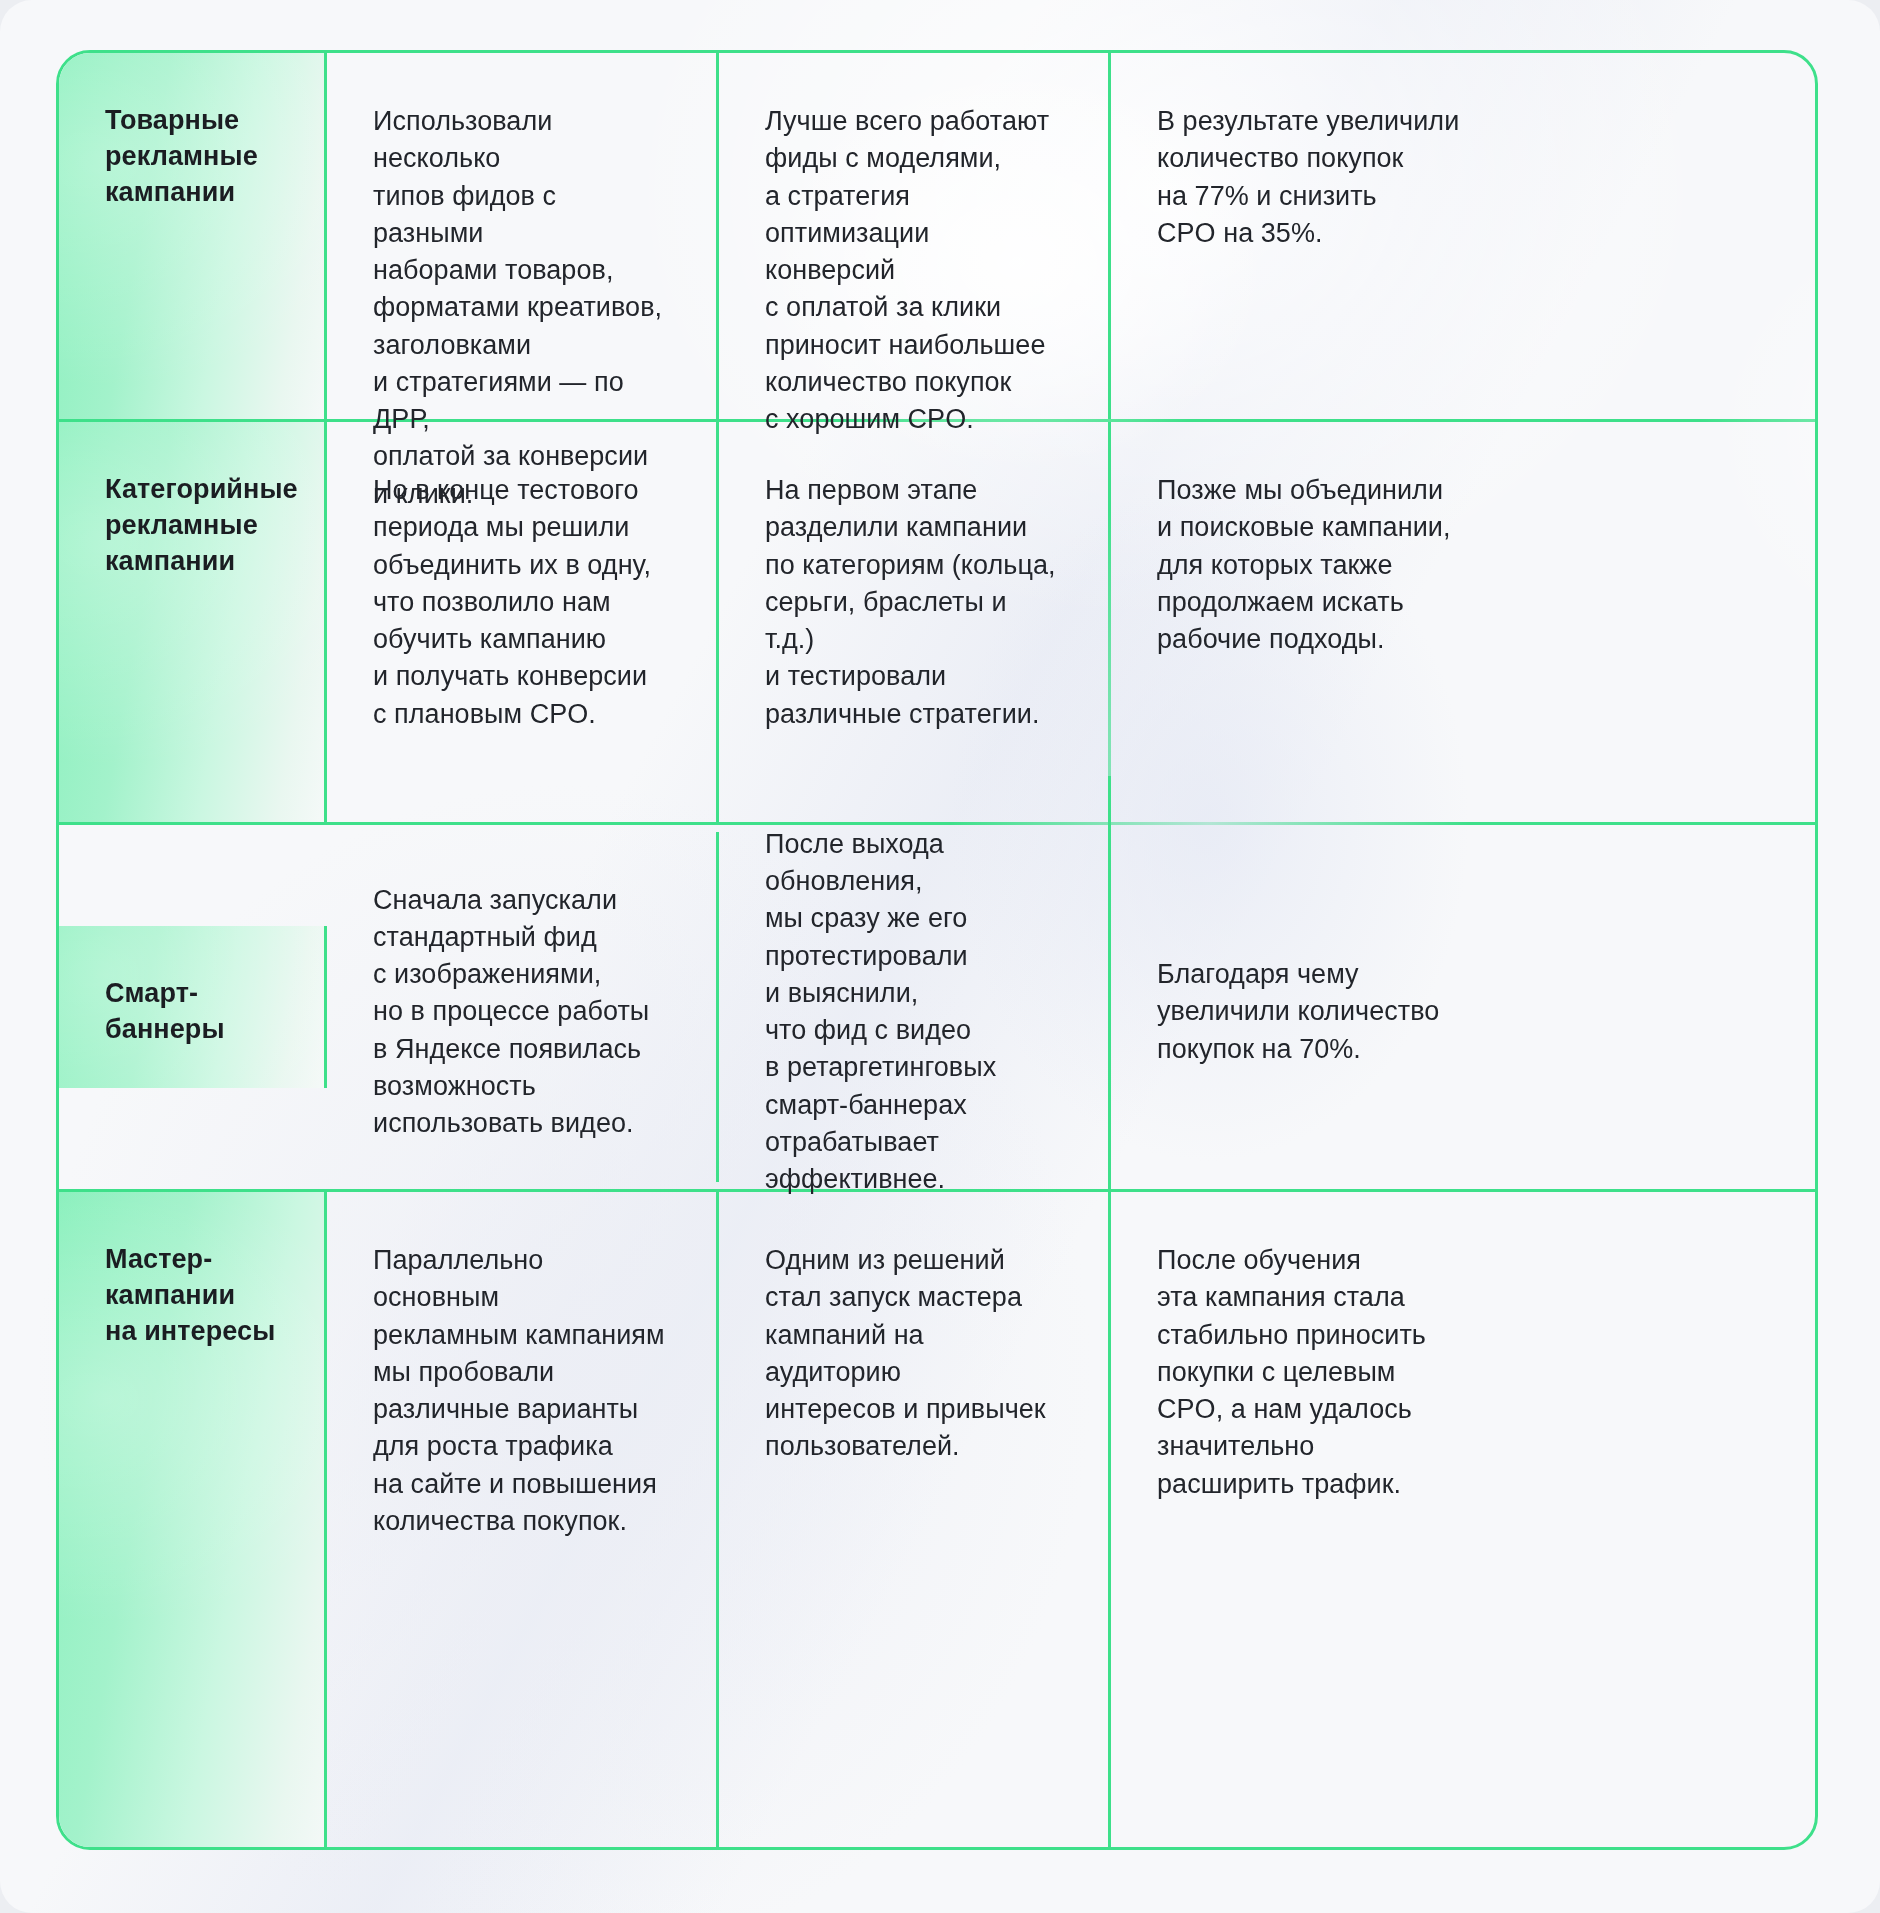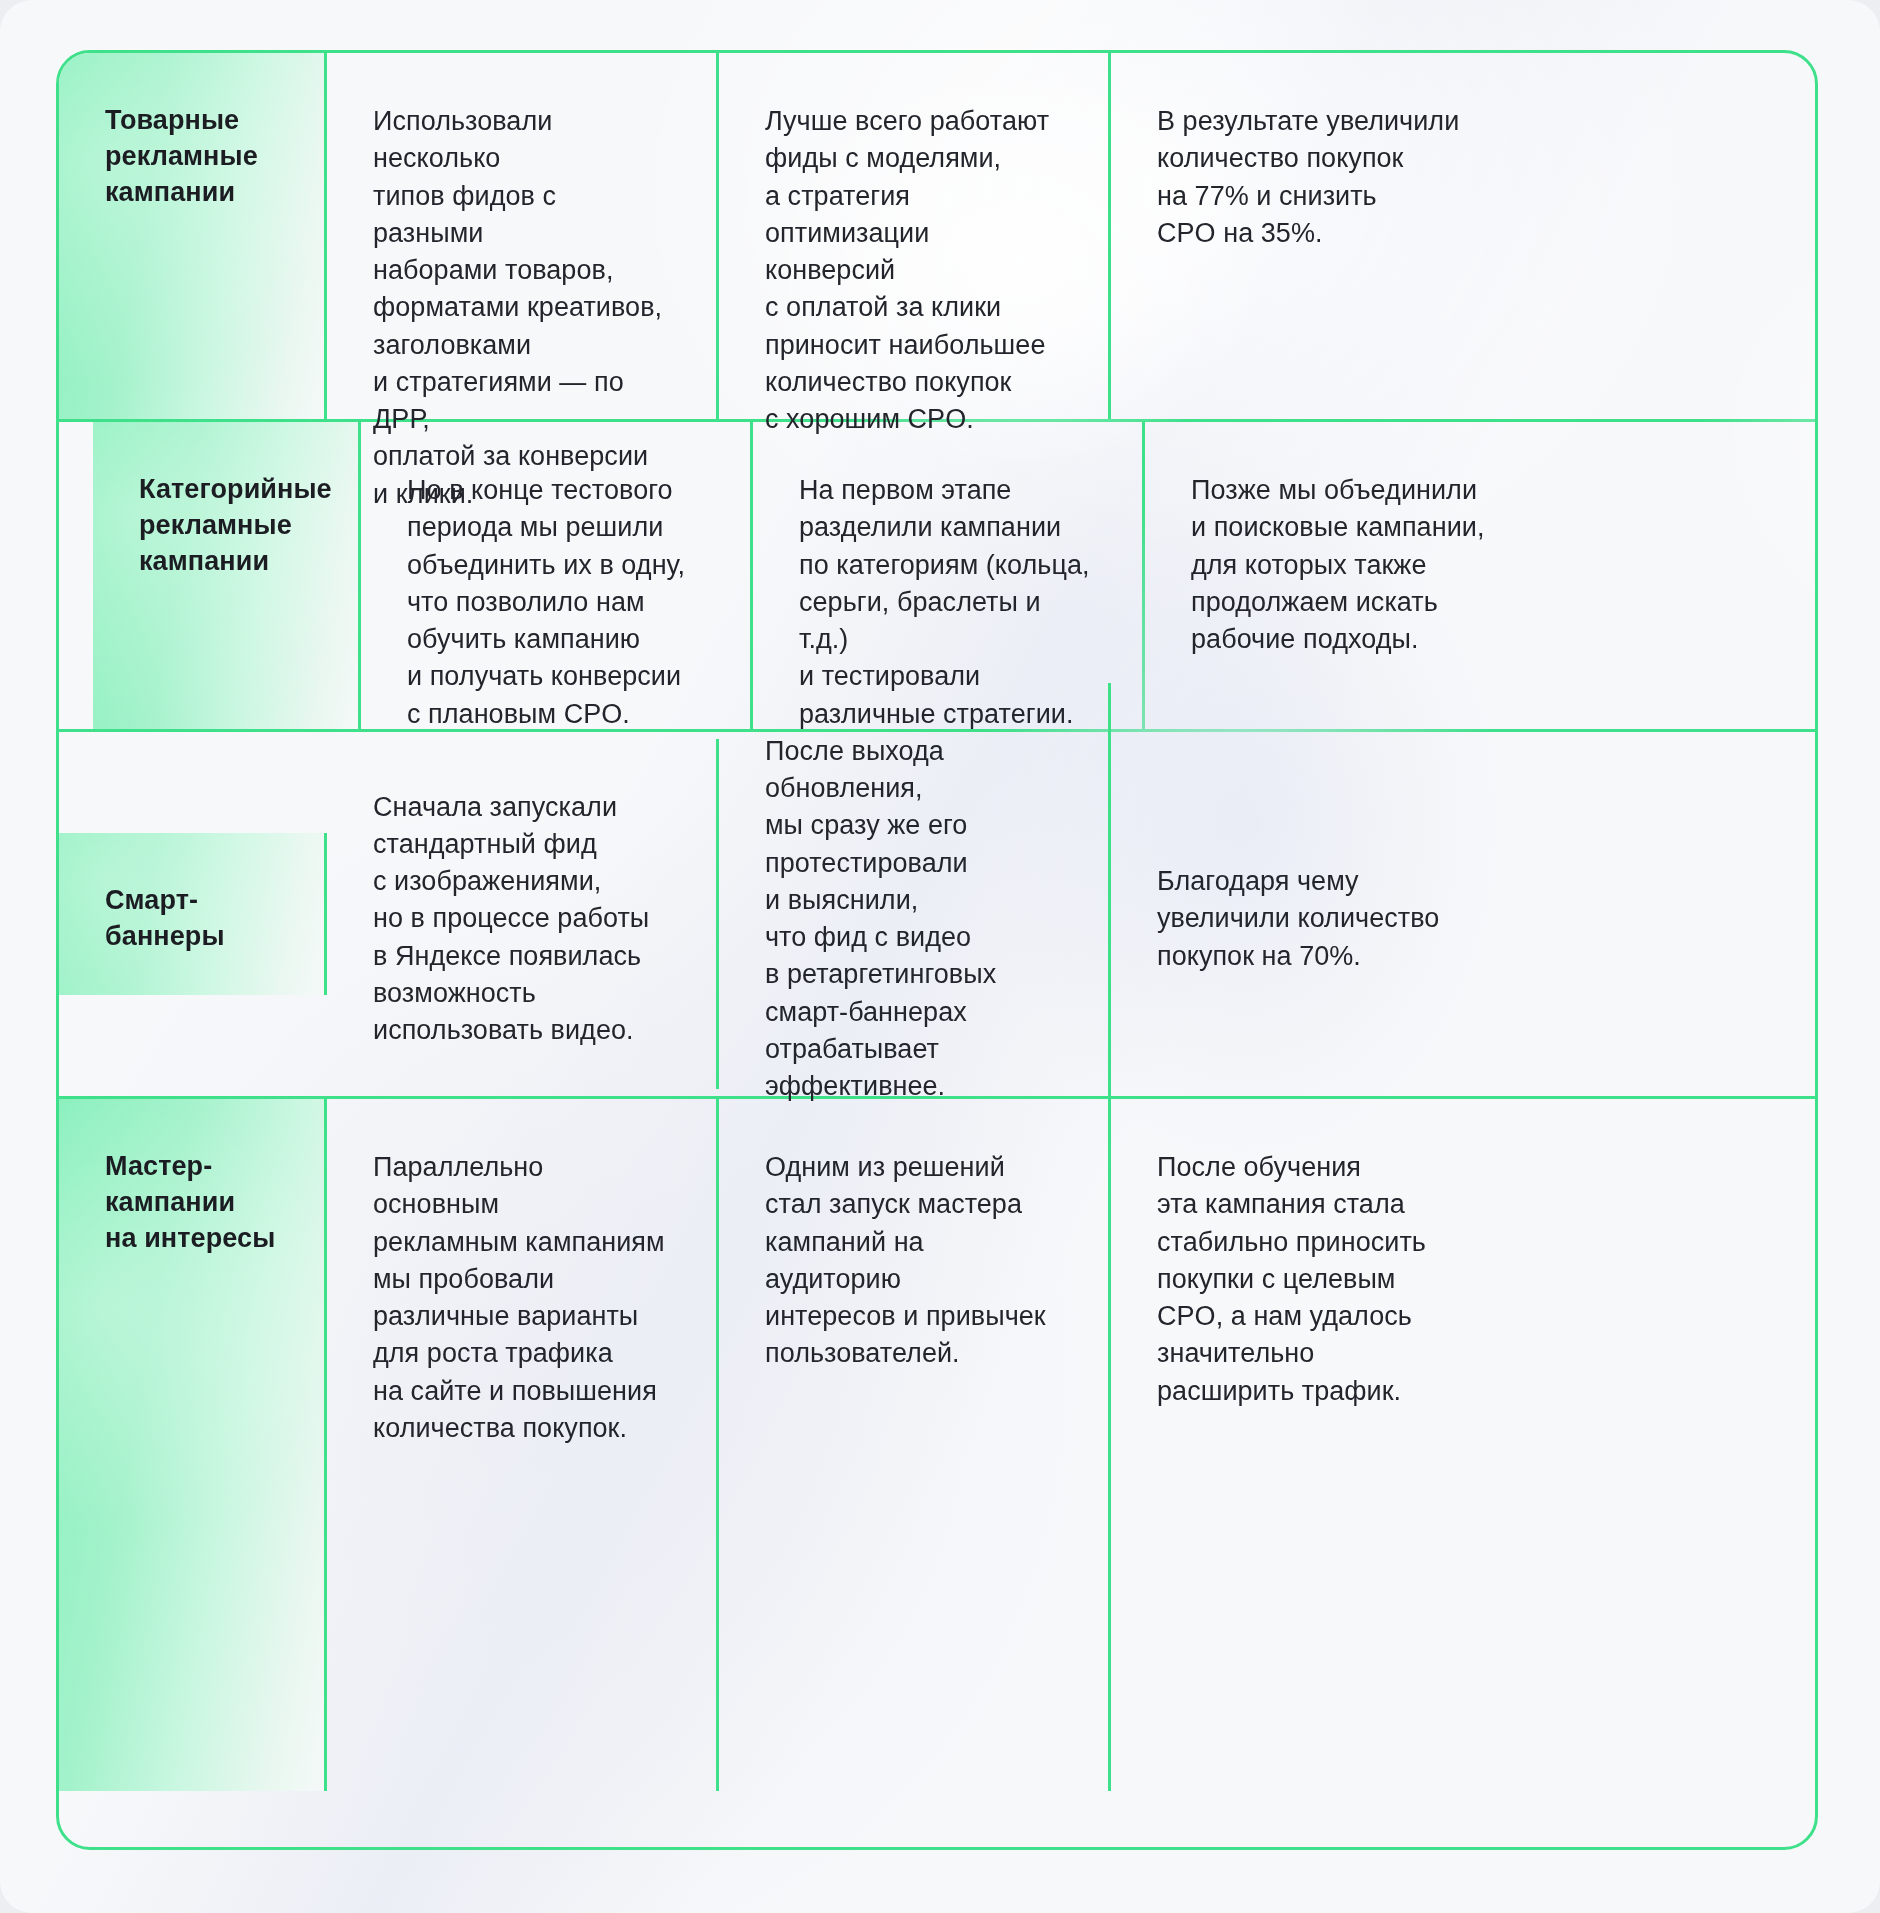--- a/index.html
+++ b/index.html
@@ -58,21 +58,21 @@
     flex: 0 0 auto;
     position: relative;
     box-sizing: border-box;
     border-bottom: 3px solid #3ee08a;
   }
   .matrix-row:last-child {
     border-bottom: none;
   }
 
   .row-1 { height: 369px; }
-  .row-2 { height: 310px; padding-left: 34px; }
+  .row-2 { height: 403px; }
   .row-3 { height: 367px; align-items: center; }
   .row-4 { height: 692px; justify-content: space-between; }
 
   .cell {
     box-sizing: border-box;
     position: relative;
     padding: 50px 46px 40px 46px;
     border-right: 3px solid #3ee08a;
   }
   .cell:last-child { border-right: none; }

